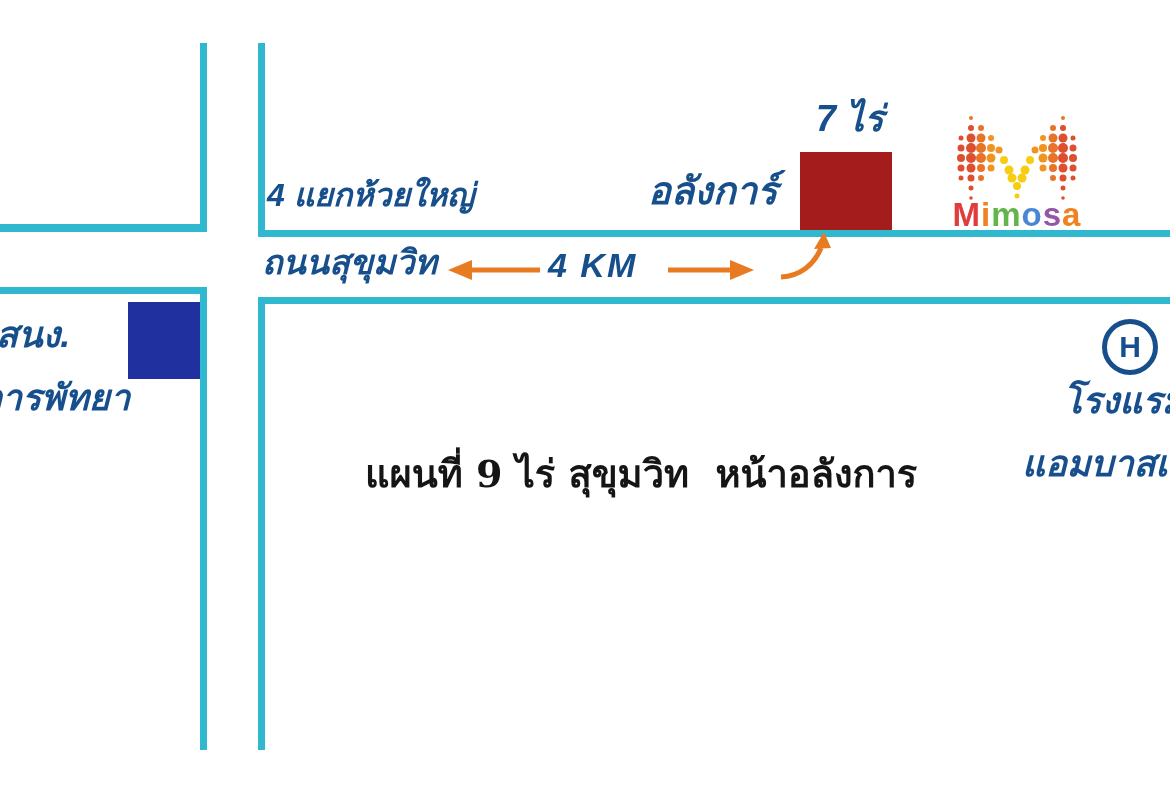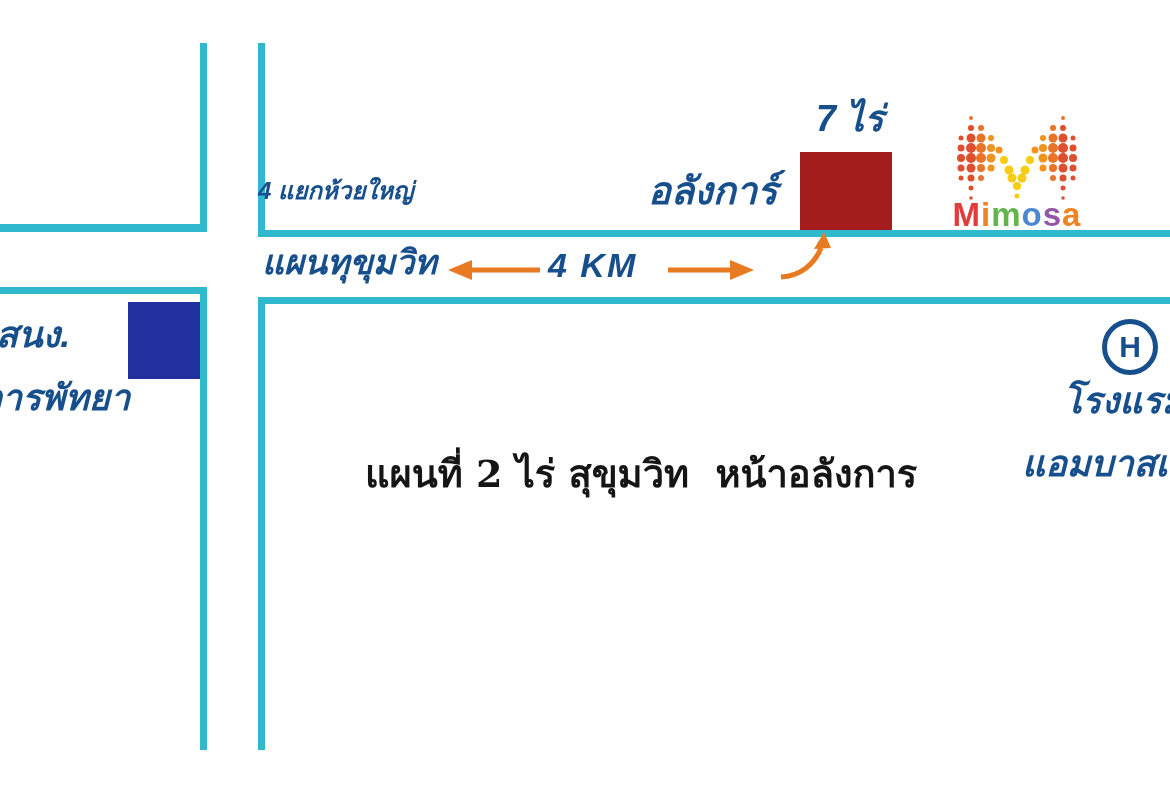--- a/index.html
+++ b/index.html
@@ -10,21 +10,21 @@
   .r-ul-v{left:200px;top:43px;width:7px;height:188px;}
   .r-ul-h{left:0;top:224px;width:207px;height:8px;}
   .r-ur-v{left:258px;top:43px;width:7px;height:194px;}
   .r-ur-h{left:258px;top:230px;width:912px;height:7px;}
   .r-ll-h{left:0;top:287px;width:207px;height:7px;}
   .r-ll-v{left:200px;top:287px;width:7px;height:463px;}
   .r-lr-h{left:258px;top:297px;width:912px;height:7px;}
   .r-lr-v{left:258px;top:297px;width:7px;height:453px;}
   
   .thlabel{position:absolute;font-weight:800;color:var(--label-blue);white-space:pre;line-height:1.15;font-style:italic;}
-  .lbl-intersection{left:258px;top:177px;font-size:24px;}
+  .lbl-intersection{left:267px;top:177px;font-size:32px;}
   .lbl-alangkarn{left:612px;top:170px;font-size:38px;margin-left:36px;}
   .lbl-sevenrai{left:816px;top:98px;font-size:36px;}
   .lbl-sukhumvit{left:262px;top:243px;font-size:34px;}
   .lbl-distance{left:548px;top:246px;font-size:34px;letter-spacing:2px;}
   .lbl-office1{left:-4px;top:314px;font-size:36px;}
   .lbl-office2{left:-20px;top:377px;font-size:36px;}
   .lbl-hotel1{left:1063px;top:380px;font-size:36px;}
   .lbl-hotel2{left:1022px;top:443px;font-size:36px;}
   
   .marker{position:absolute;}
@@ -67,21 +67,21 @@
   <div class="road r-lr-h"></div>
   <div class="road r-lr-v"></div>
 
   <div class="thlabel lbl-intersection">4 แยกห้วยใหญ่</div>
   <div class="thlabel lbl-alangkarn">อลังการ์</div>
   <div class="thlabel lbl-sevenrai">7 ไร่</div>
 
   <div class="marker marker-red"></div>
   <div class="marker marker-blue"></div>
 
-  <div class="thlabel lbl-sukhumvit">แผนทุขุมวิท</div>
+  <div class="thlabel lbl-sukhumvit">ถนนสุขุมวิท</div>
   <div class="thlabel lbl-distance">4 KM</div>
 
   <svg class="arrow arrow-left" width="92" height="24" viewBox="0 0 92 24">
     <polygon class="arrow-fill" points="0,12 24,2 24,22"></polygon>
     <rect class="arrow-fill" x="20" y="9.5" width="72" height="5"></rect>
   </svg>
 
   <svg class="arrow arrow-right" width="86" height="24" viewBox="0 0 86 24">
     <polygon class="arrow-fill" points="86,12 62,2 62,22"></polygon>
     <rect class="arrow-fill" x="0" y="9.5" width="66" height="5"></rect>
@@ -163,15 +163,15 @@
         <circle class="dot-red" cx="124" cy="38" r="3.5"></circle>
         <circle class="dot-red" cx="124" cy="48" r="4"></circle>
         <circle class="dot-red" cx="124" cy="58" r="3.5"></circle>
         <circle class="dot-red" cx="124" cy="68" r="2.5"></circle>
     </svg>
     <div class="mimosa-word">
       <span class="mimosa-letter" style="color: rgb(224, 60, 60);">M</span><span class="mimosa-letter" style="color: rgb(240, 130, 34);">i</span><span class="mimosa-letter" style="color: rgb(98, 181, 74);">m</span><span class="mimosa-letter" style="color: rgb(74, 134, 210);">o</span><span class="mimosa-letter" style="color: rgb(148, 87, 168);">s</span><span class="mimosa-letter" style="color: rgb(240, 130, 34);">a</span>
     </div>
   </div>
 
-  <div class="caption">แผนที่ 2 ไร่ สุขุมวิท  หน้าอลังการ</div>
+  <div class="caption">แผนที่ 9 ไร่ สุขุมวิท  หน้าอลังการ</div>
 
 </div>
 
 </body></html>

